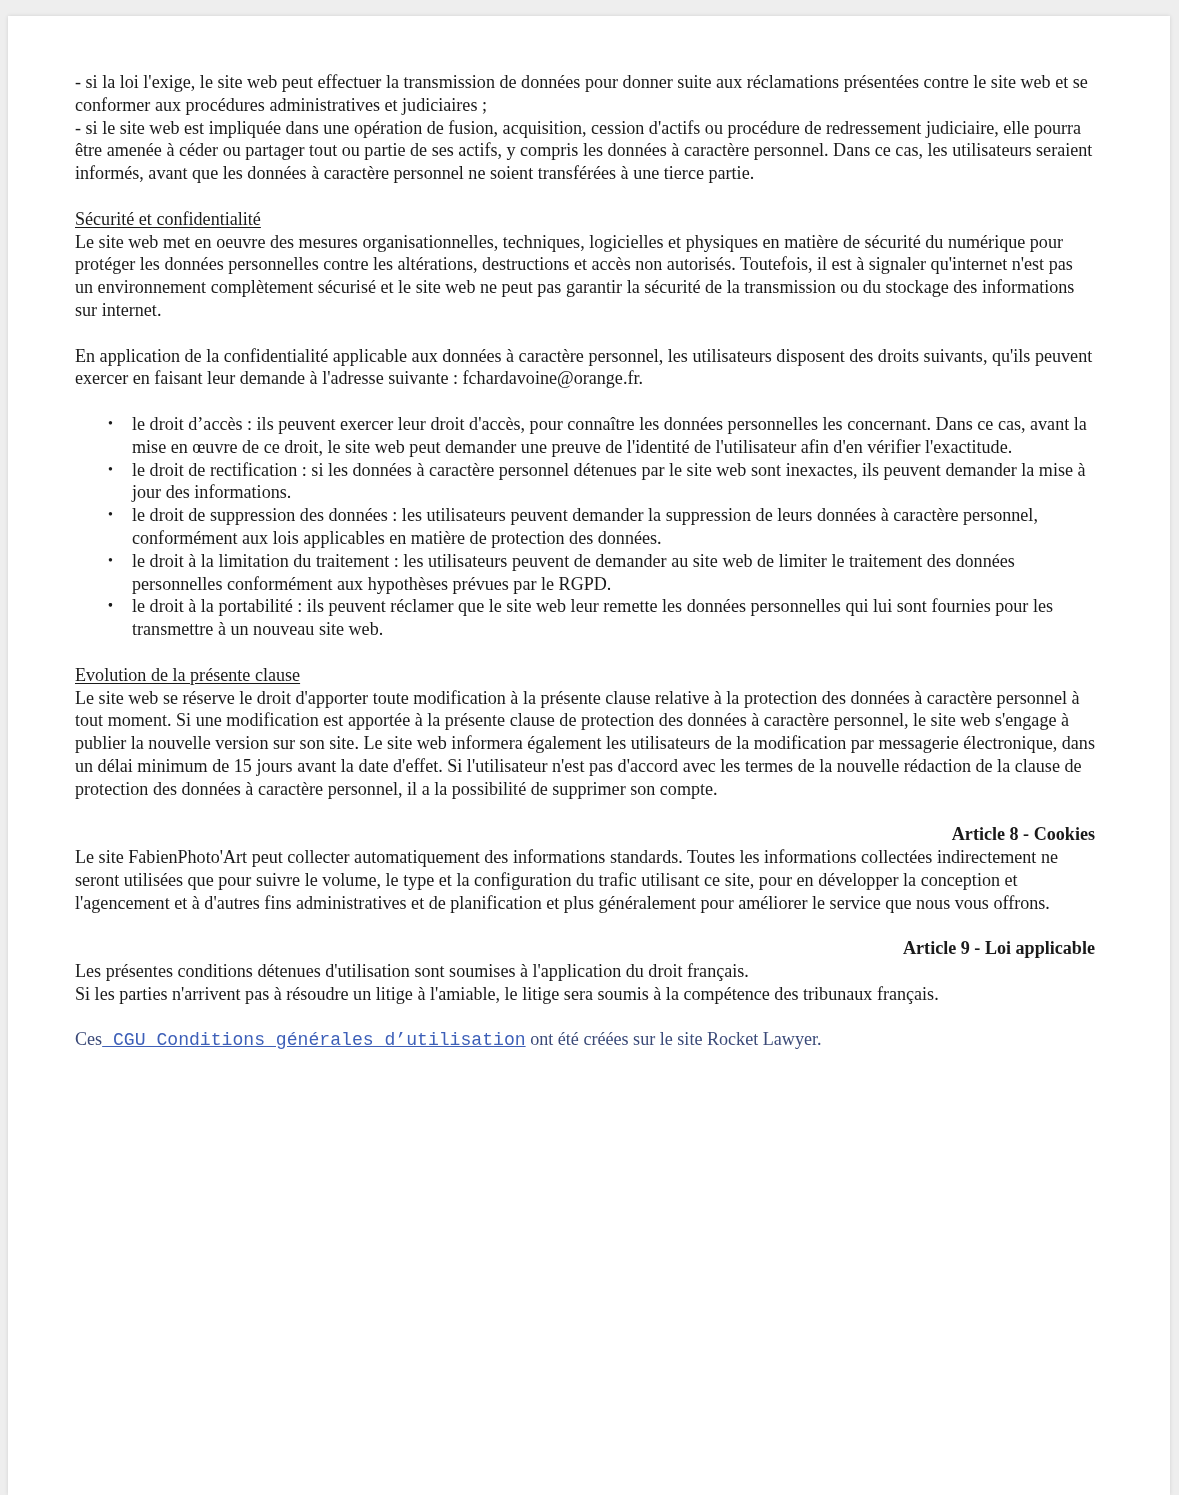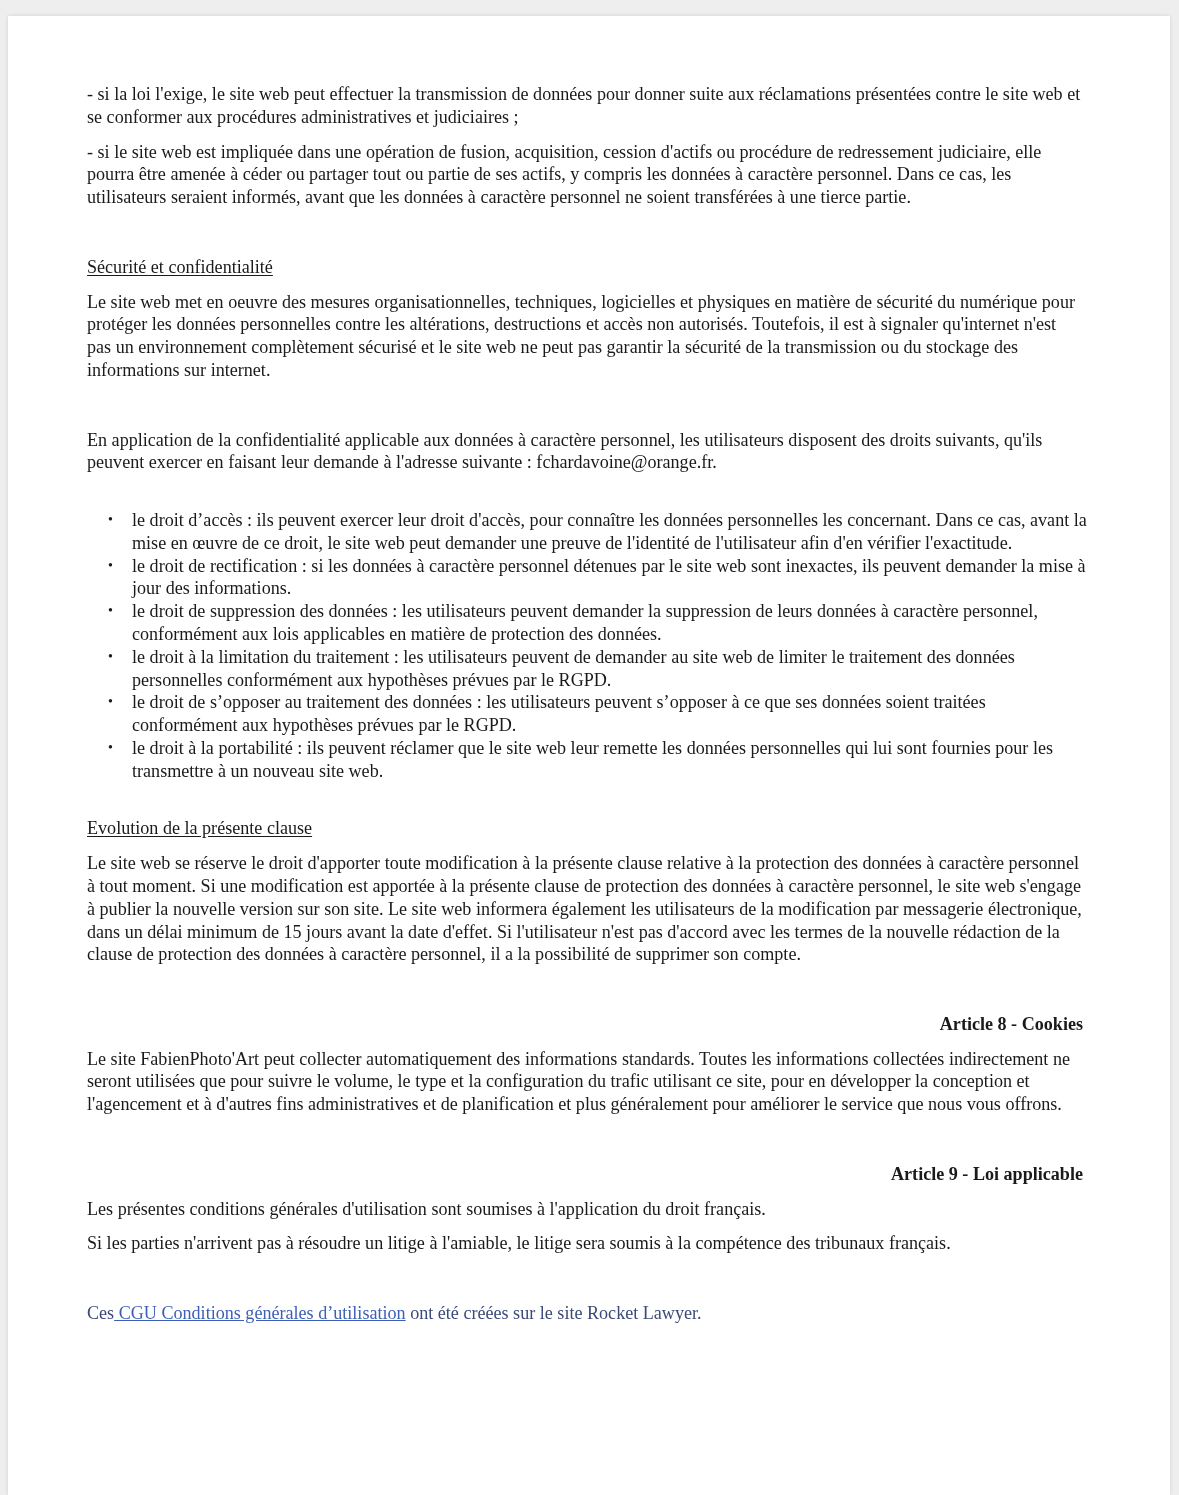--- a/index.html
+++ b/index.html
@@ -26,21 +26,21 @@
     }
     .content {
       position: absolute;
       left: 67px;
       top: 55px;
       width: 1020px;
       font-size: 18.1px;
       line-height: 22.8px;
     }
     p {
-      margin: 12px;
+      margin: 0;
     }
     .gap {
       height: 22.8px;
     }
     .heading-u {
       font-weight: normal;
       text-decoration: underline;
       text-underline-offset: 2px;
     }
     .heading-b {
@@ -61,20 +61,21 @@
       left: -24px;
       top: 0;
       font-size: 14px;
     }
     .footer-line {
       color: #3b4a78;
     }
     .footer-line a {
       color: #3d5fb8;
       text-decoration: underline;
+      font-family: Liberation Mono, monospace;
     }
   </style>
 </head>
 <body>
 
 <div class="page">
   <div class="content">
 
     <p>-  si la loi l'exige, le site web peut effectuer la transmission de données pour donner suite aux réclamations présentées contre le site web et se conformer aux procédures administratives et judiciaires ;</p>
     <p>-  si le site web est impliquée dans une opération de fusion, acquisition, cession d'actifs ou procédure de redressement judiciaire, elle pourra être amenée à céder ou partager tout ou partie de ses actifs, y compris les données à caractère personnel. Dans ce cas, les utilisateurs seraient informés, avant que les données à caractère personnel ne soient transférées à une tierce partie.</p>
@@ -88,38 +89,38 @@
 
     <p>En application de la confidentialité applicable aux données à caractère personnel, les utilisateurs disposent des droits suivants, qu'ils peuvent exercer en faisant leur demande à l'adresse suivante : fchardavoine@orange.fr.</p>
 
     <div class="gap"></div>
 
     <ul class="rights">
       <li><span class="bullet">•</span><span>le droit d’accès : ils peuvent exercer leur droit d'accès, pour connaître les données personnelles les concernant. Dans ce cas, avant la mise en œuvre de ce droit, le site web peut demander une preuve de l'identité de l'utilisateur afin d'en vérifier l'exactitude.</span></li>
       <li><span class="bullet">•</span><span>le droit de rectification : si les données à caractère personnel détenues par le site web sont inexactes, ils peuvent demander la mise à jour des informations.</span></li>
       <li><span class="bullet">•</span><span>le droit de suppression des données : les utilisateurs peuvent demander la suppression de leurs données à caractère personnel, conformément aux lois applicables en matière de protection des données.</span></li>
       <li><span class="bullet">•</span><span>le droit à la limitation du traitement : les utilisateurs peuvent de demander au site web de limiter le traitement des données personnelles conformément aux hypothèses prévues par le RGPD.</span></li>
-      <li><span class="bullet">•</span><span>le droit de s’opposer au traitement des données : les utilisateurs peuvent s’opposer à ce que ses données soient traitées conformément aux hypothèses prévues par le RGPD.</span></li>
+      <li><span class="bullet">•</span></li>
       <li><span class="bullet">•</span><span>le droit à la portabilité : ils peuvent réclamer que le site web leur remette les données personnelles qui lui sont fournies pour les transmettre à un nouveau site web.</span></li>
     </ul>
 
     <div class="gap"></div>
 
     <p class="heading-u">Evolution de la présente clause</p>
     <p>Le site web se réserve le droit d'apporter toute modification à la présente clause relative à la protection des données à caractère personnel à tout moment. Si une modification est apportée à la présente clause de protection des données à caractère personnel, le site web s'engage à publier la nouvelle version sur son site. Le site web informera également les utilisateurs de la modification par messagerie électronique, dans un délai minimum de 15 jours avant la date d'effet. Si l'utilisateur n'est pas d'accord avec les termes de la nouvelle rédaction de la clause de protection des données à caractère personnel, il a la possibilité de supprimer son compte.</p>
 
     <div class="gap"></div>
 
     <p class="heading-b">Article 8  - Cookies</p>
     <p>Le site FabienPhoto'Art peut collecter automatiquement des informations standards. Toutes les informations collectées indirectement ne seront utilisées que pour suivre le volume, le type et la configuration du trafic utilisant ce site, pour en développer la conception et l'agencement et à d'autres fins administratives et de planification et plus généralement pour améliorer le service que nous vous offrons.</p>
 
     <div class="gap"></div>
 
     <p class="heading-b">Article 9 - Loi applicable</p>
-    <p>Les présentes conditions générales d'utilisation sont soumises à l'application du droit français.</p>
+    <p>Les présentes conditions détenues d'utilisation sont soumises à l'application du droit français.</p>
     <p>Si les parties n'arrivent pas à résoudre un litige à l'amiable, le litige sera soumis à la compétence des tribunaux français.</p>
 
     <div class="gap"></div>
 
     <p class="footer-line"><span>Ces</span><a> CGU Conditions générales d’utilisation</a><span> ont été créées sur le site Rocket Lawyer.</span></p>
 
   </div>
 </div>
 
 </body></html>

